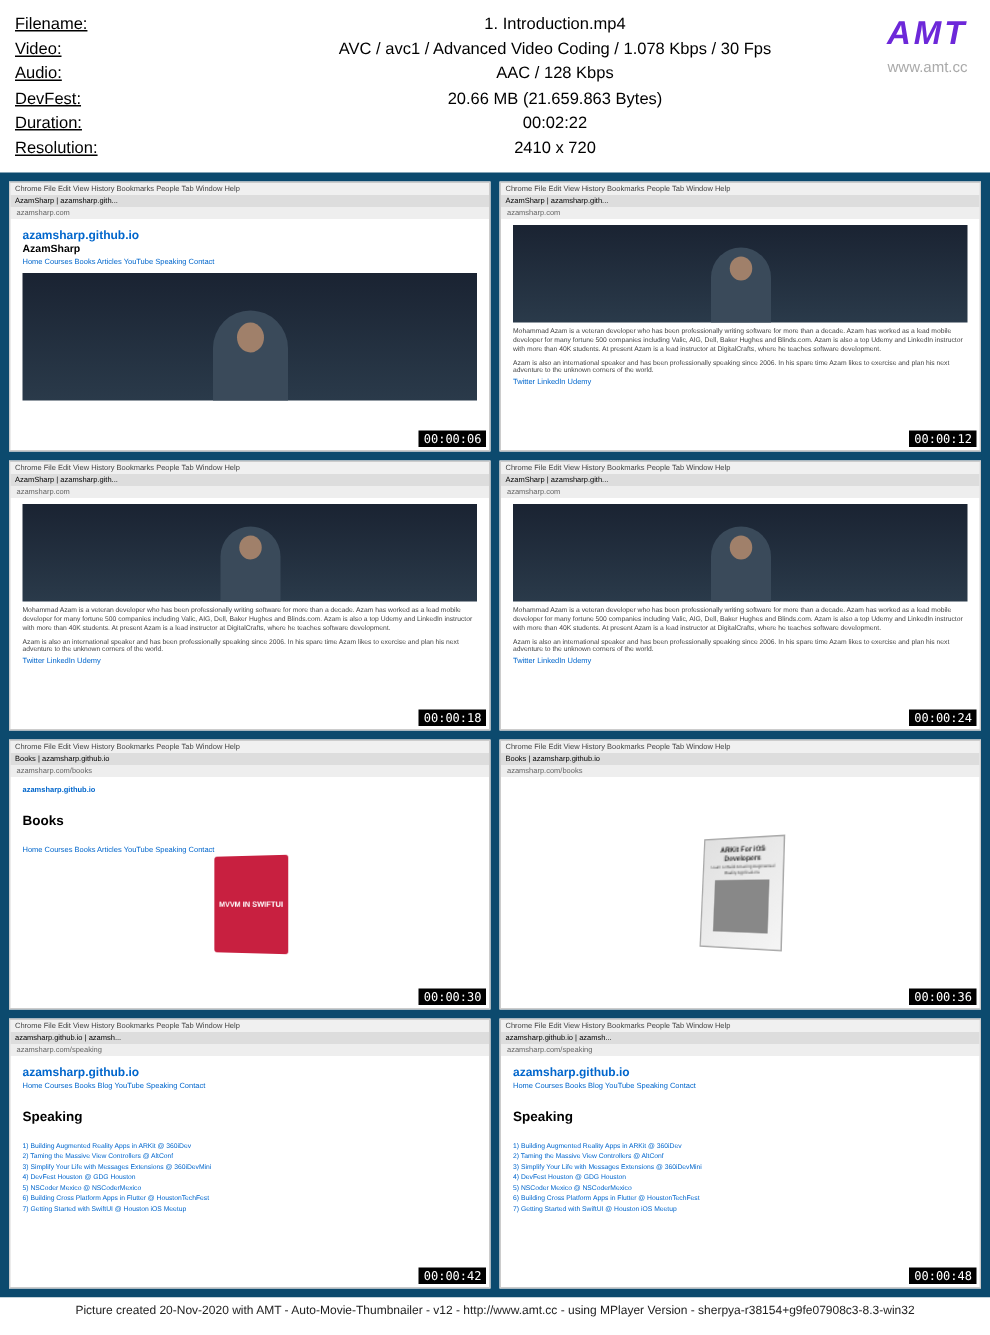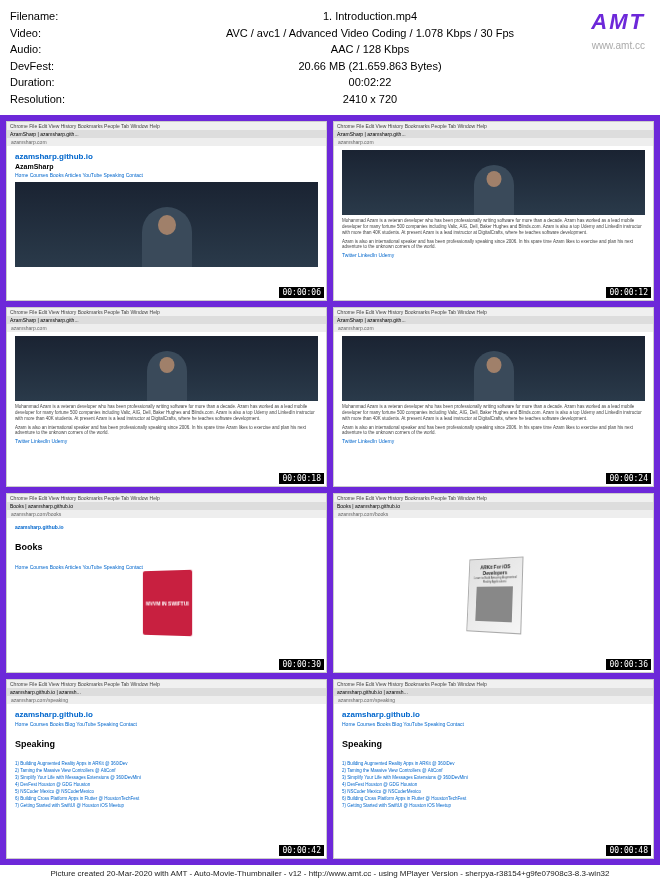--- a/index.html
+++ b/index.html
@@ -1,24 +1,24 @@
 <!DOCTYPE html>
 <html><head>
   <meta charset="utf-8">
   <style>
     * { margin: 0; padding: 0; box-sizing: border-box; }
     body { font-family: Arial, sans-serif; background: #fff; width: 660px; height: 890px; overflow: hidden; }
     .metadata { padding: 8px 10px; font-size: 11px; line-height: 1.5; background: #fff; }
     .meta-row { display: flex; }
-    .meta-label { width: 80px; }
+    .meta-label { width: 80px; text-decoration: underline; }
     .meta-value { flex: 1; text-align: center; }
     .watermark { position: absolute; top: 5px; right: 15px; text-align: right; }
     .watermark-logo { font-size: 22px; font-weight: bold; font-style: italic; color: #6d28d9; letter-spacing: 2px; }
     .watermark-url { font-size: 10px; color: #aaa; }
-    .grid { display: grid; grid-template-columns: 1fr 1fr; gap: 6px; padding: 6px; background: #6d28d9; }
+    .grid { display: grid; grid-template-columns: 1fr 1fr; gap: 6px; padding: 6px; background: #0c4a6e; }
     .thumb { background: #fff; border: 1px solid #ccc; position: relative; height: 180px; overflow: hidden; }
     .thumb-content { display: flex; flex-direction: column; height: 100%; font-size: 5px; }
     .menubar { background: #f0f0f0; padding: 1px 3px; font-size: 5px; color: #444; }
     .tabs { background: #ddd; padding: 1px 3px; font-size: 5px; }
     .addressbar { background: #eee; padding: 1px 4px; font-size: 5px; color: #666; }
     .page { flex: 1; background: #fff; padding: 4px 8px; position: relative; overflow: hidden; }
     .site-title { color: #0066cc; font-weight: bold; font-size: 8px; margin: 2px 0; }
     .author-title { font-weight: bold; font-size: 7px; margin: 2px 0; }
     .nav-links { color: #0066cc; font-size: 5px; margin-bottom: 4px; }
     .hero-img { width: 100%; height: 85px; background: linear-gradient(180deg, #1a2332 0%, #2a3a4a 100%); position: relative; display: flex; align-items: flex-end; justify-content: center; }
@@ -227,13 +227,13 @@
           <li>6) Building Cross Platform Apps in Flutter @ HoustonTechFest</li>
           <li>7) Getting Started with SwiftUI @ Houston iOS Meetup</li>
         </ul>
       </div>
     </div>
     <div class="timestamp">00:00:48</div>
   </div>
 
 </div>
 
-<div class="footer">Picture created 20-Mar-2020 with AMT - Auto-Movie-Thumbnailer - v12 - http://www.amt.cc - using MPlayer Version - sherpya-r38154+g9fe07908c3-8.3-win32</div>
+<div class="footer">Picture created 20-Nov-2020 with AMT - Auto-Movie-Thumbnailer - v12 - http://www.amt.cc - using MPlayer Version - sherpya-r38154+g9fe07908c3-8.3-win32</div>
 
 </body></html>

